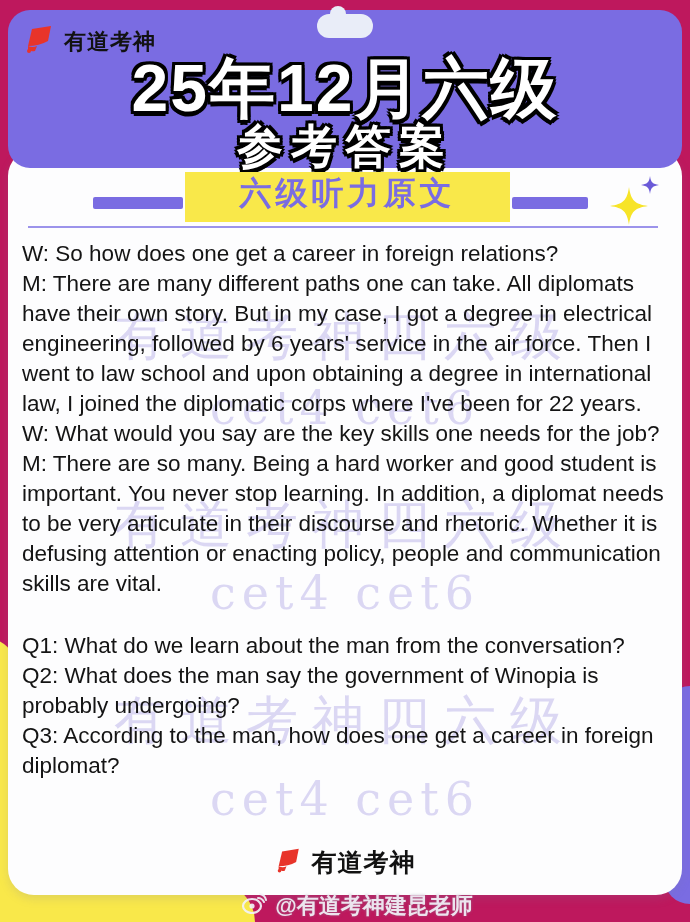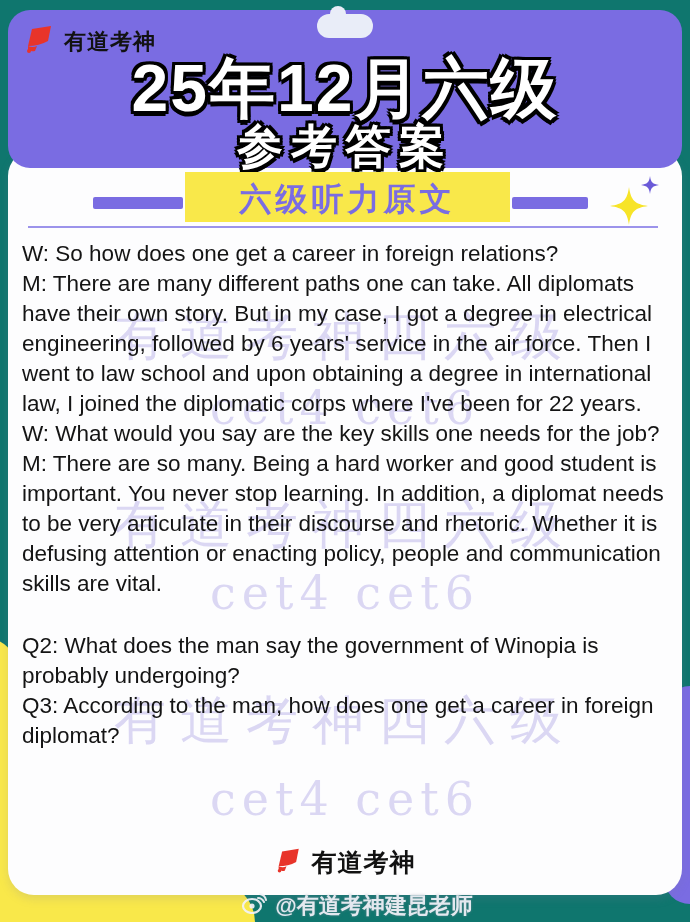--- a/index.html
+++ b/index.html
@@ -1,19 +1,19 @@
 <!DOCTYPE html>
 <html><head>
 <meta charset="utf-8">
 <style>
   * { margin:0; padding:0; box-sizing:border-box; }
   html,body { width:690px; }
   body { font-family:"Liberation Sans","DejaVu Sans",sans-serif; }
 
-  .page { position:relative; width:690px; height:922px; background:#0f766e; overflow:hidden; }
+  .page { position:relative; width:690px; height:922px; background:#be185d; overflow:hidden; }
 
   
   .blob { position:absolute; z-index:0; }
   .blob-yellow-left { left:-46px; top:638px; width:62px; height:295px; border-radius:30px; background:#f9e84a; }
   .blob-yellow-bottom { left:-30px; top:882px; width:285px; height:90px; border-radius:40px; background:#f9e84a; }
   .blob-purple-right { right:-26px; top:686px; width:52px; height:218px; border-radius:26px; background:#7a6ce2; }
 
   
   .card { position:absolute; z-index:1; left:8px; top:150px; width:674px; height:745px;
           background:#fdfdfe; border-radius:26px; box-shadow:0 4px 10px rgba(120,120,160,.18); }
@@ -31,21 +31,21 @@
   .outline-txt { color:#ffffff; font-weight:900;
     text-shadow:-3px -3px 0 #000,3px -3px 0 #000,-3px 3px 0 #000,3px 3px 0 #000,
                 -3px 0 0 #000,3px 0 0 #000,0 -3px 0 #000,0 3px 0 #000,0 5px 0 #000; }
   .title { position:absolute; left:0; top:34px; width:100%; text-align:center;
            font-size:66px; letter-spacing:2px; }
   .subtitle { position:absolute; left:0; top:106px; width:100%; text-align:center;
               font-size:46px; letter-spacing:8px; }
 
   
   .badge { position:absolute; z-index:4; left:185px; top:172px; width:325px; height:50px;
-           background:#f9e84a; display:flex; align-items:flex-end; justify-content:center; }
+           background:#f9e84a; display:flex; align-items:flex-start; justify-content:center; }
   .badge-label { font-size:32px; font-weight:800; color:#7a6ce2; letter-spacing:4px; }
   .dash { position:absolute; z-index:4; top:197px; height:12px; background:#7a6ce2; border-radius:2px; }
   .dash-left { left:93px; width:90px; }
   .dash-right { left:512px; width:76px; }
 
   .sparkle { position:absolute; z-index:4; }
   .sparkle svg { display:block; }
 
   .separator { position:absolute; z-index:4; left:28px; top:226px; width:630px; height:2px;
                background:#8b80e8; opacity:.85; }
@@ -126,20 +126,21 @@
   <div class="wm wm-en wm2-en">cet4  cet6</div>
   <div class="wm wm-cn wm3-cn">有道考神四六级</div>
   <div class="wm wm-en wm3-en">cet4  cet6</div>
 
   <div class="body-text">
     <p>W: So how does one get a career in foreign relations?</p>
     <p>M: There are many different paths one can take. All diplomats have their own story. But in my case, I got a degree in electrical engineering, followed by 6 years' service in the air force. Then I went to law school and upon obtaining a degree in international law, I joined the diplomatic corps where I've been for 22 years.</p>
     <p>W: What would you say are the key skills one needs for the job?</p>
     <p>M: There are so many. Being a hard worker and good student is important. You never stop learning. In addition, a diplomat needs to be very articulate in their discourse and rhetoric. Whether it is defusing attention or enacting policy, people and communication skills are vital.</p>
     <div class="questions">
+      <p>Q1: What do we learn about the man from the conversation?</p>
       <p>Q2: What does the man say the government of Winopia is probably undergoing?</p>
       <p>Q3: According to the man, how does one get a career in foreign diplomat?</p>
     </div>
   </div>
 
   <div class="footer-brand">
     <span>
       <svg width="30" height="28" viewBox="0 0 34 32">
         <path d="M4 22 L8 5 L27 2 L24 17 Q15 22 4 22 Z" fill="#e8342a"></path>
         <path d="M4 22 Q9 24 13 22 L11 27 Q7 28 4 26 Z" fill="#e8342a"></path>

